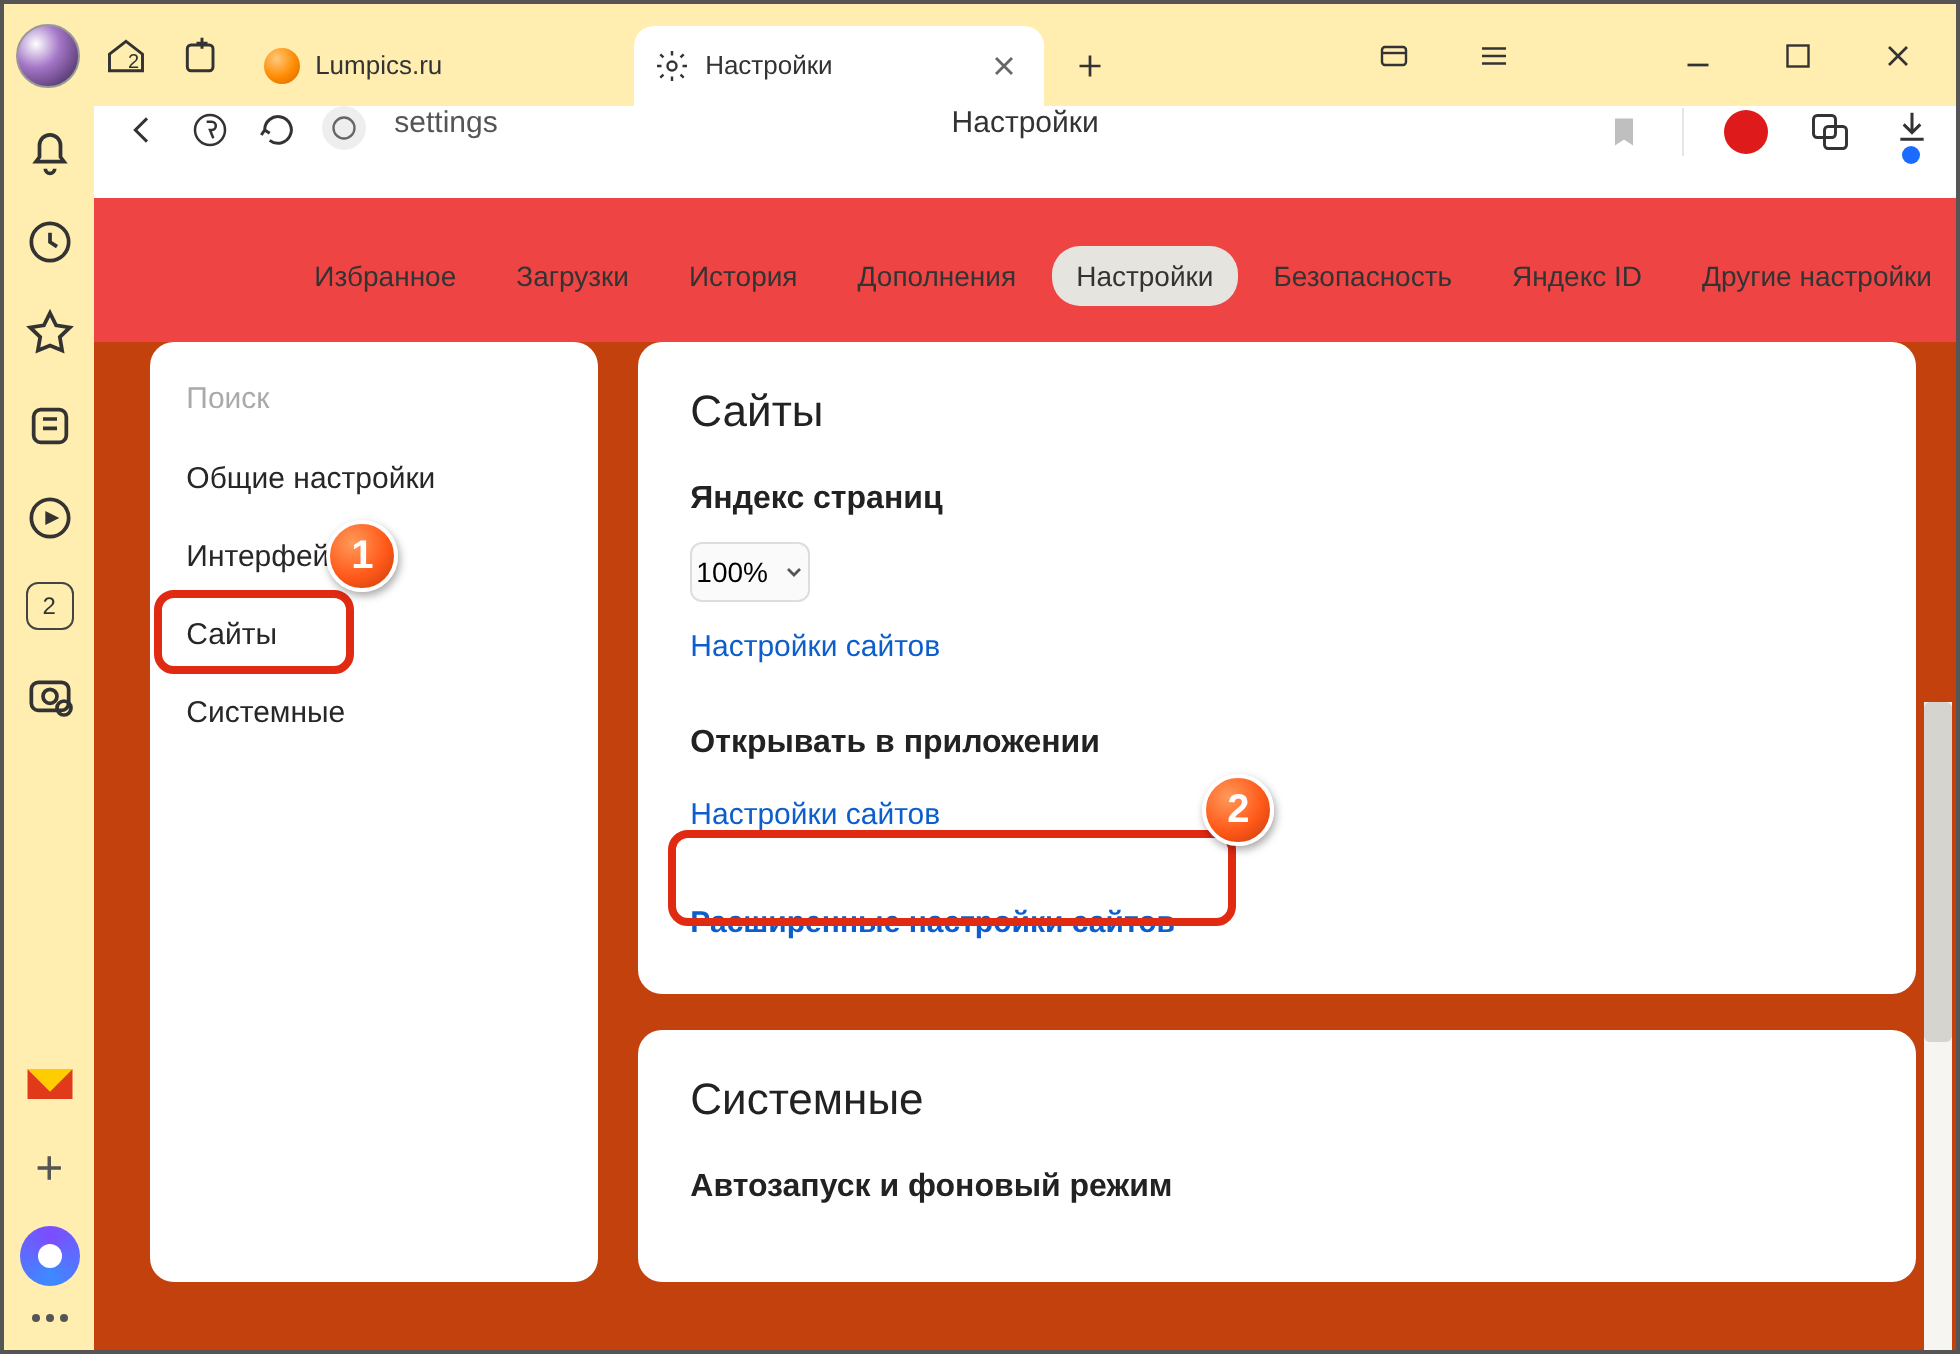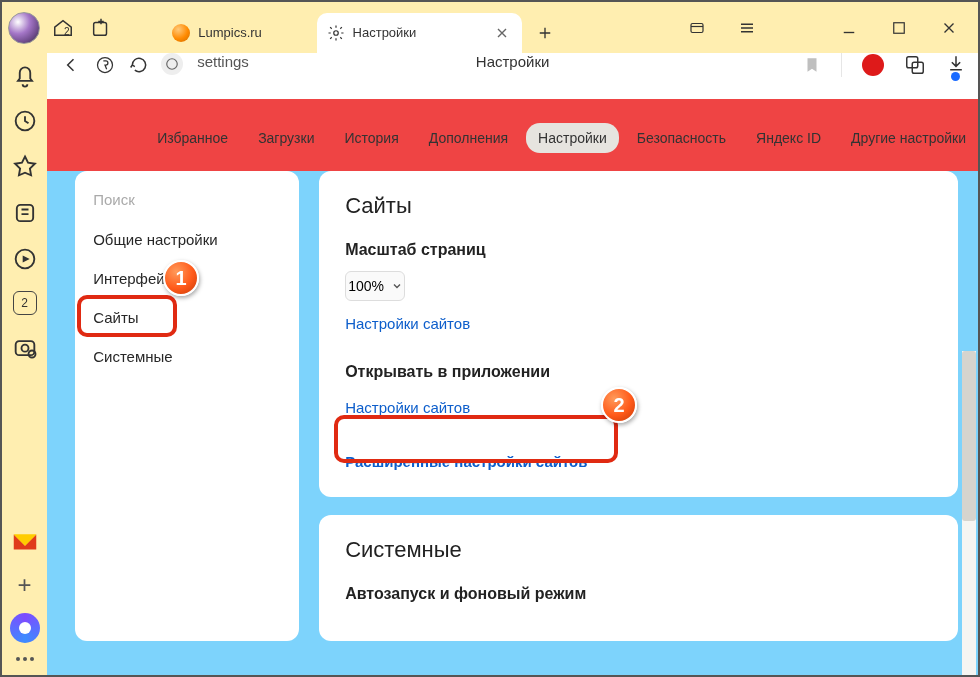--- a/index.html
+++ b/index.html
@@ -7,21 +7,21 @@
 
   .window-frame { border: 2px solid #555; width: 980px; height: 677px; position: relative; overflow: hidden; }
 
   
   .titlebar { background: #ffeeb0; height: 51px; display: flex; align-items: center; padding-left: 6px; }
   .avatar { width: 32px; height: 32px; border-radius: 50%; background: radial-gradient(circle at 30% 30%, #fff, #a476c7 40%, #6e4b8b 70%, #2c2c2c); margin-right: 8px; border:1px solid #999; }
   .home-ic, .newtab-ic { width: 30px; height: 30px; display:flex; align-items:center; justify-content:center; margin-right: 2px; }
   .home-ic svg, .newtab-ic svg { width: 22px; height: 22px; }
   .tab-count { font-size: 10px; position: relative; top: 4px; left: -16px; color:#333; }
 
-  .tab { background: #ffeeb0; height: 40px; display: flex; align-items: center; padding: 0 14px 0 10px; gap: 8px; margin-top: 10px; position: relative; justify-content: center; }
+  .tab { background: #ffeeb0; height: 40px; display: flex; align-items: center; padding: 0 14px 0 10px; gap: 8px; margin-top: 10px; position: relative; }
   .tab.active { background: #fff; border-top-left-radius: 10px; border-top-right-radius: 10px; }
   .tab .favicon { width: 18px; height: 18px; display:flex; align-items:center; justify-content:center; }
   .tab .lbl { font-size: 13px; color: #333; }
   .tab .close { width: 12px; height: 12px; }
   .tab.lumpics { width: 195px; margin-left: 4px; }
   .tab.settings { width: 205px; }
   .tab .orange-dot { width: 18px; height: 18px; border-radius: 50%; background: radial-gradient(circle at 35% 30%, #ffc97a, #ff8a00 55%, #cc6a00); }
   .newtab-plus { width: 30px; height: 30px; border-radius: 50%; display:flex; align-items:center; justify-content:center; margin-left: 8px; margin-top: 10px; }
   .spacer { flex: 1; }
   .winctrl { display:flex; gap: 32px; margin-right: 20px; align-items:center; }
@@ -42,21 +42,21 @@
   .addr-text { font-size: 15px; color:#555; margin-left:4px; }
   .addr-title { position:absolute; left:50%; transform:translateX(-50%); font-size: 15px; color:#333; }
   .addr-right { margin-left:auto; display:flex; align-items:center; gap: 20px; }
   .ad-dot { width:22px; height:22px; border-radius:50%; background:#de1a1a; }
 
   
   .cat-tabs { display:flex; gap: 6px; padding: 24px 0 18px 98px; background:#ef4444; font-size:14px; color:#333; flex-wrap: nowrap; }
   .cat-tab { padding: 7px 12px; border-radius: 14px; white-space:nowrap; }
   .cat-tab.active { background:#e6e4df; }
 
-  .content-wrap { flex:1; background:#7dd3fc; padding: 0 20px 0 28px; overflow:hidden; position:relative; }
+  .content-wrap { flex:1; background:#c2410c; padding: 0 20px 0 28px; overflow:hidden; position:relative; }
   .two-col { display:flex; gap: 20px; }
   .side { width: 224px; background:#fff; border-radius:12px; padding: 8px 0; }
   .side .search { padding: 12px 18px; color:#aaa; font-size:15px; }
   .side .it { padding: 11px 18px; font-size:15px; color:#272727; cursor:pointer; }
   .side .it.active { font-weight: normal; }
 
   .panels { flex:1; display:flex; flex-direction:column; gap:18px; }
   .card { background:#fff; border-radius:12px; padding: 22px 26px 26px; }
   .card h2 { font-size: 22px; font-weight: 400; color:#222; margin-bottom: 22px; }
   .card h3 { font-size: 16px; font-weight: 700; color:#222; margin-bottom: 12px; }
@@ -273,21 +273,21 @@
             <div class="it">Интерфейс</div>
             <div class="it active">Сайты</div>
             <div class="it">Системные</div>
           </div>
 
           <div class="panels">
             <div class="card">
               <h2>Сайты</h2>
 
               <div class="block">
-                <h3>Масштаб страниц</h3>
+                <h3>Яндекс страниц</h3>
                 <div class="select">
                   <span>100%</span>
                   <svg viewBox="0 0 10 10" fill="none" stroke="#555" stroke-width="1.4">
                       <path d="M2 3.5 L5 6.5 L8 3.5"></path>
                     </svg>
                 </div>
                 <br>
                 <a class="link">Настройки сайтов</a>
               </div>
 

